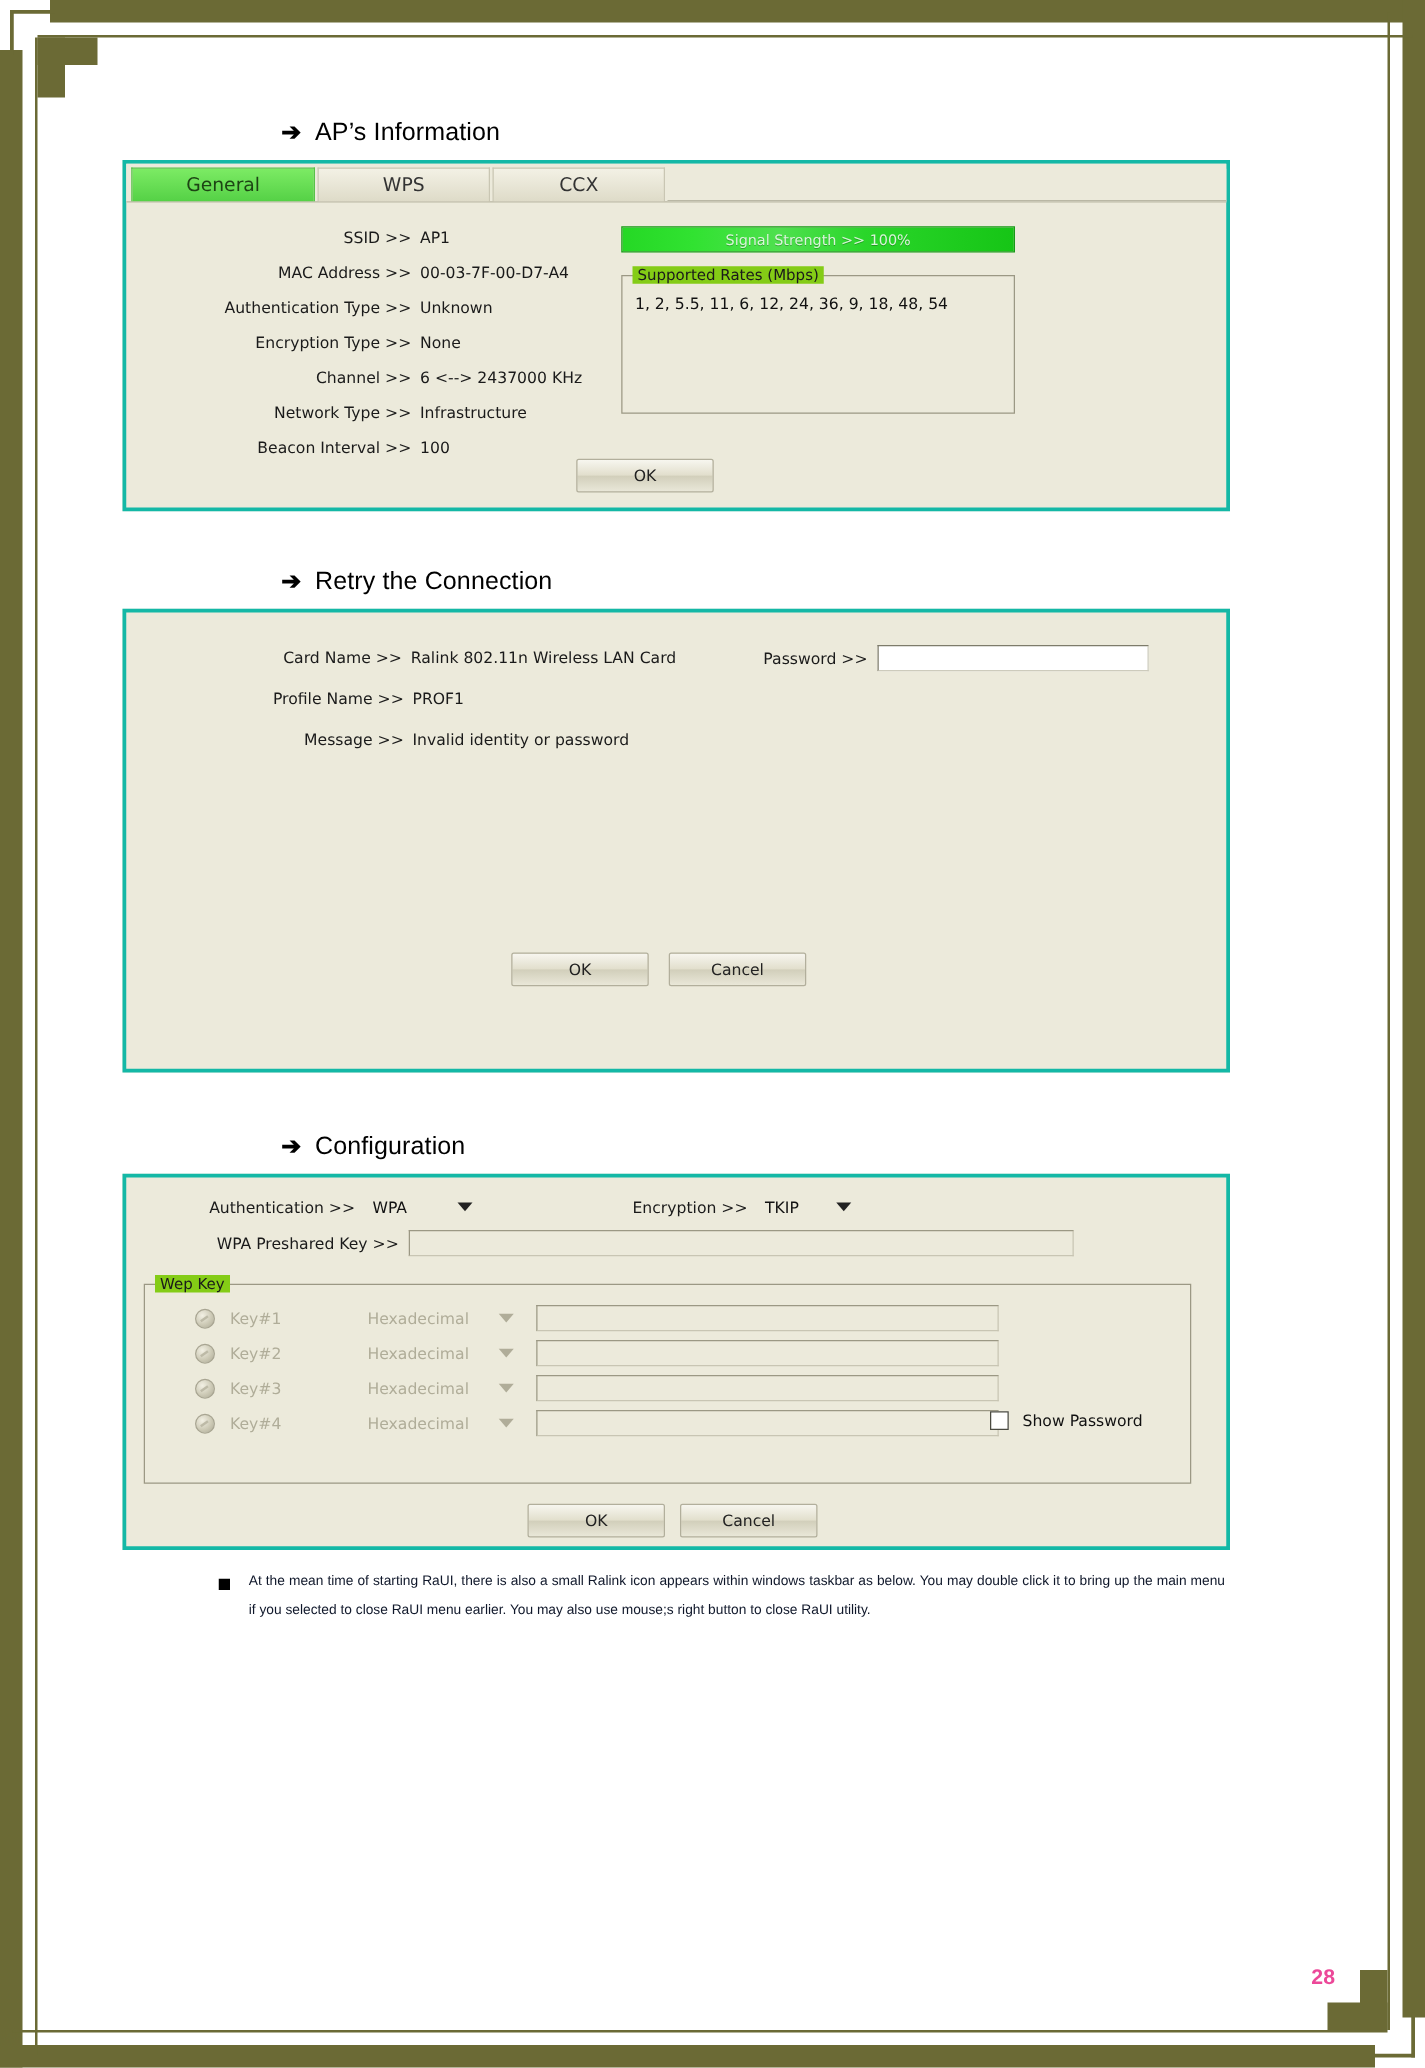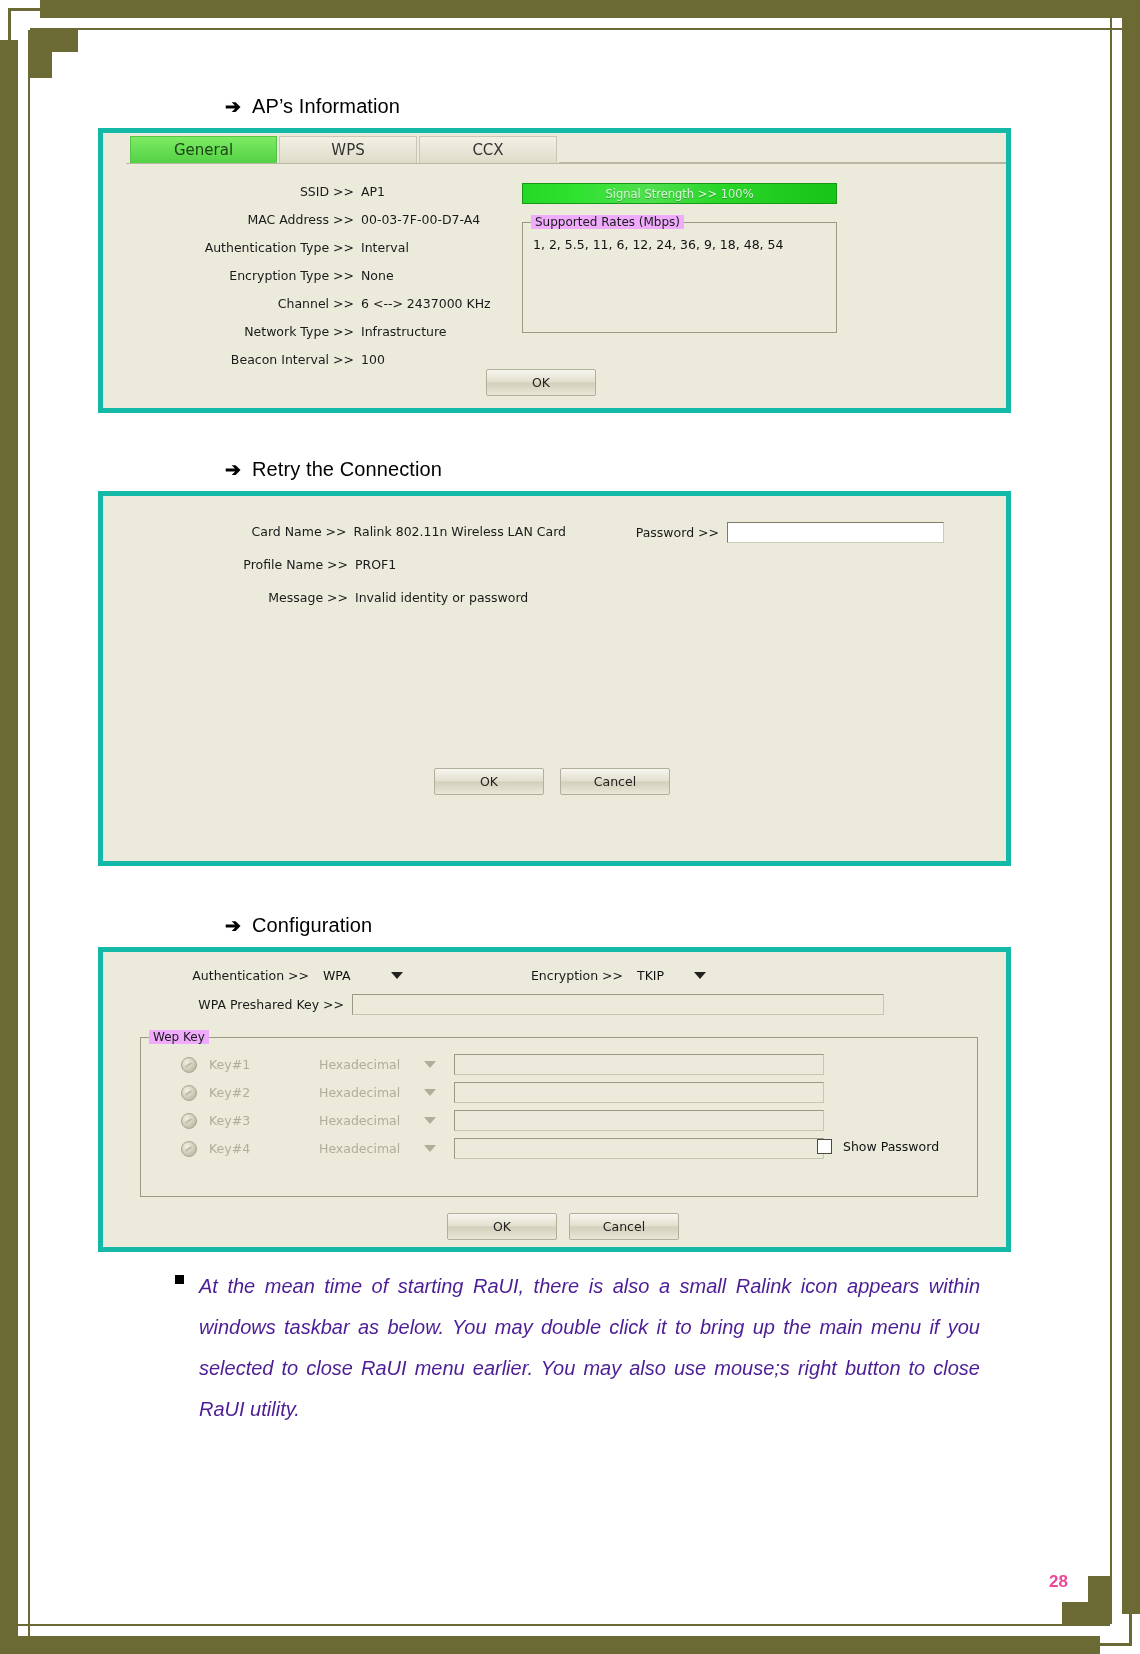--- a/index.html
+++ b/index.html
@@ -76,25 +76,24 @@
   .section-heading .arrow {
     font-size: 19px;
     font-weight: bold;
     margin-right: 11px;
     line-height: 1;
   }
 
   
   .ra-panel {
     background: #eceadb;
-    border: 5px solid #14b8a6;
+    border: 3px solid #14b8a6;
     position: relative;
     font-family: "DejaVu Sans", sans-serif;
     color: #111;
-    padding-left: 23px;
   }
   .ra-tabs {
     display: flex;
     align-items: flex-end;
     height: 30px;
     background: #eceadb;
     border-bottom: 1px solid #b9b7a4;
     padding-left: 4px;
   }
   .ra-tab {
@@ -158,21 +157,21 @@
   
   .ra-group {
     border: 1px solid #9b9884;
     position: relative;
     padding: 14px 10px 10px 10px;
   }
   .ra-group > .legend {
     position: absolute;
     top: -8px;
     left: 8px;
-    background: #f0abfc;
+    background: #84cc16;
     padding: 0 4px;
     font-size: 12px;
     color: #1a1a1a;
     white-space: nowrap;
   }
 
   
   .ra-btn {
     height: 25px;
     line-height: 25px;
@@ -246,26 +245,25 @@
     width: 805px;
   }
   .bullet-square {
     width: 9px; height: 9px;
     background: #000;
     margin-top: 9px;
     margin-right: 15px;
     flex: 0 0 auto;
   }
   .bullet-text {
-    font-size: 20px;
+    font-size: 11px;
     line-height: 2.05;
-    color: #4c1d95;
+    color: #0f172a;
     text-align: justify;
     text-justify: inter-word;
-    font-style: italic;
   }
 
   .page-number {
     position: absolute;
     right: 72px;
     bottom: 62px;
     font-size: 17px;
     font-weight: bold;
     color: #ec4899;
   }
@@ -317,21 +315,21 @@
         <div class="ra-row" style="margin-bottom:13px;">
           <div class="ra-label" style="width:228px;">SSID &gt;&gt;</div>
           <div class="ra-value">AP1</div>
         </div>
         <div class="ra-row" style="margin-bottom:13px;">
           <div class="ra-label" style="width:228px;">MAC Address &gt;&gt;</div>
           <div class="ra-value">00-03-7F-00-D7-A4</div>
         </div>
         <div class="ra-row" style="margin-bottom:13px;">
           <div class="ra-label" style="width:228px;">Authentication Type &gt;&gt;</div>
-          <div class="ra-value">Interval</div>
+          <div class="ra-value">Unknown</div>
         </div>
         <div class="ra-row" style="margin-bottom:13px;">
           <div class="ra-label" style="width:228px;">Encryption Type &gt;&gt;</div>
           <div class="ra-value">None</div>
         </div>
         <div class="ra-row" style="margin-bottom:13px;">
           <div class="ra-label" style="width:228px;">Channel &gt;&gt;</div>
           <div class="ra-value">6 &lt;--&gt; 2437000 KHz</div>
         </div>
         <div class="ra-row" style="margin-bottom:13px;">

